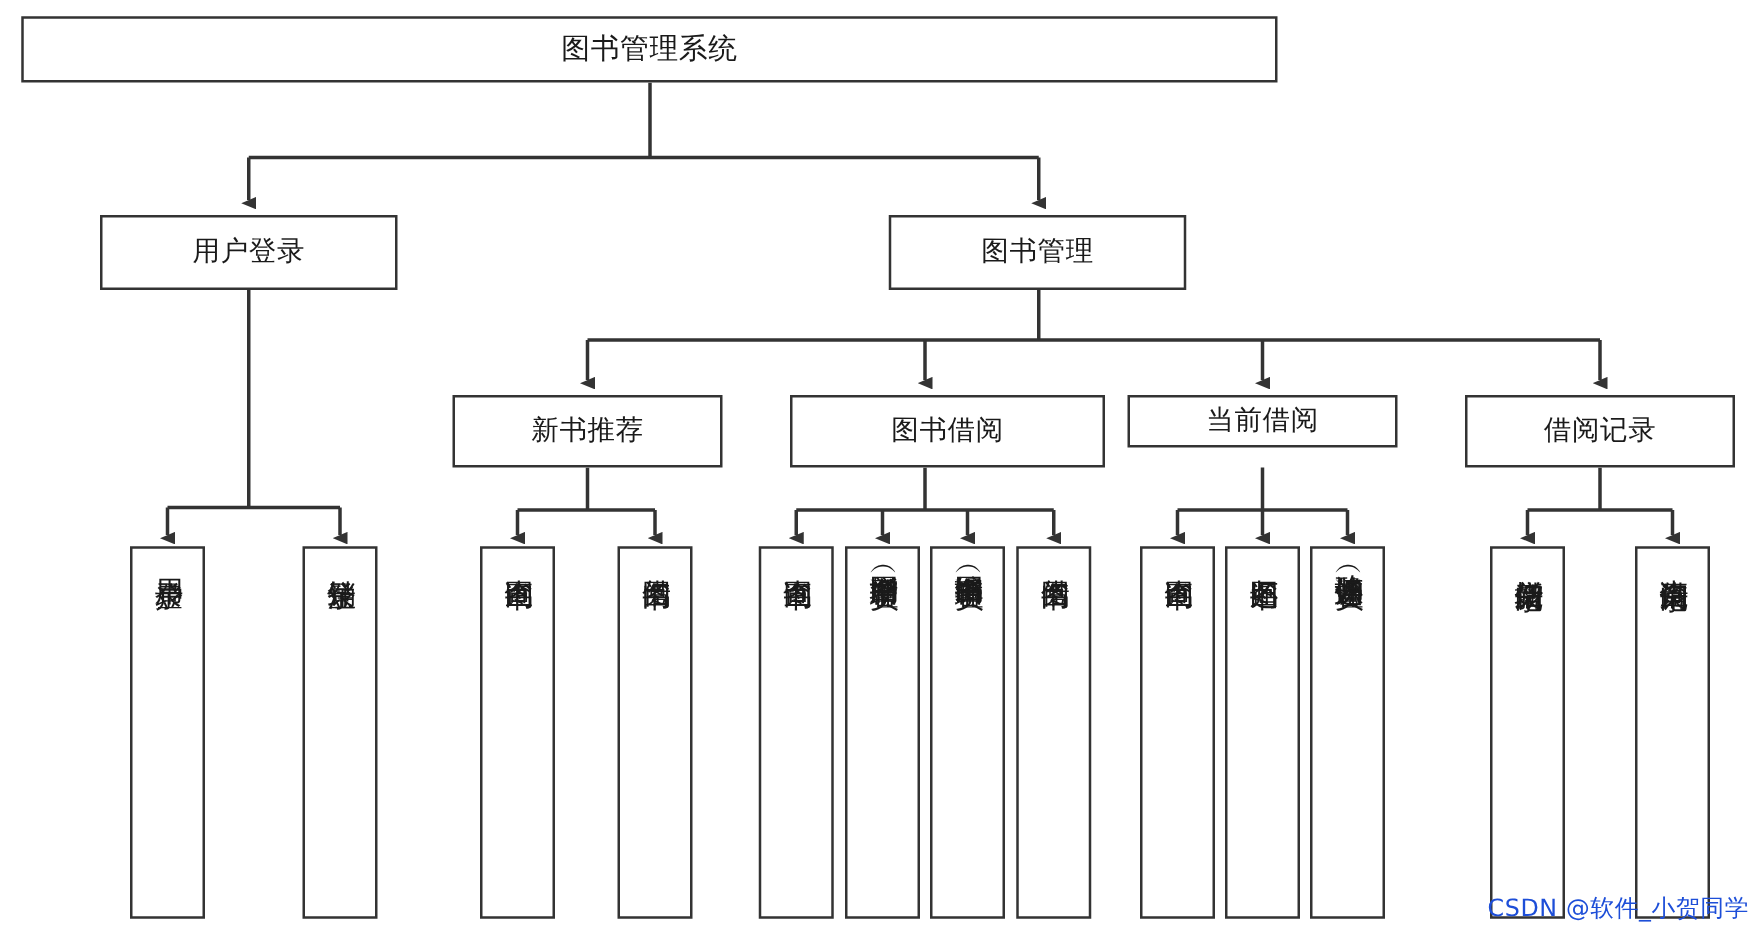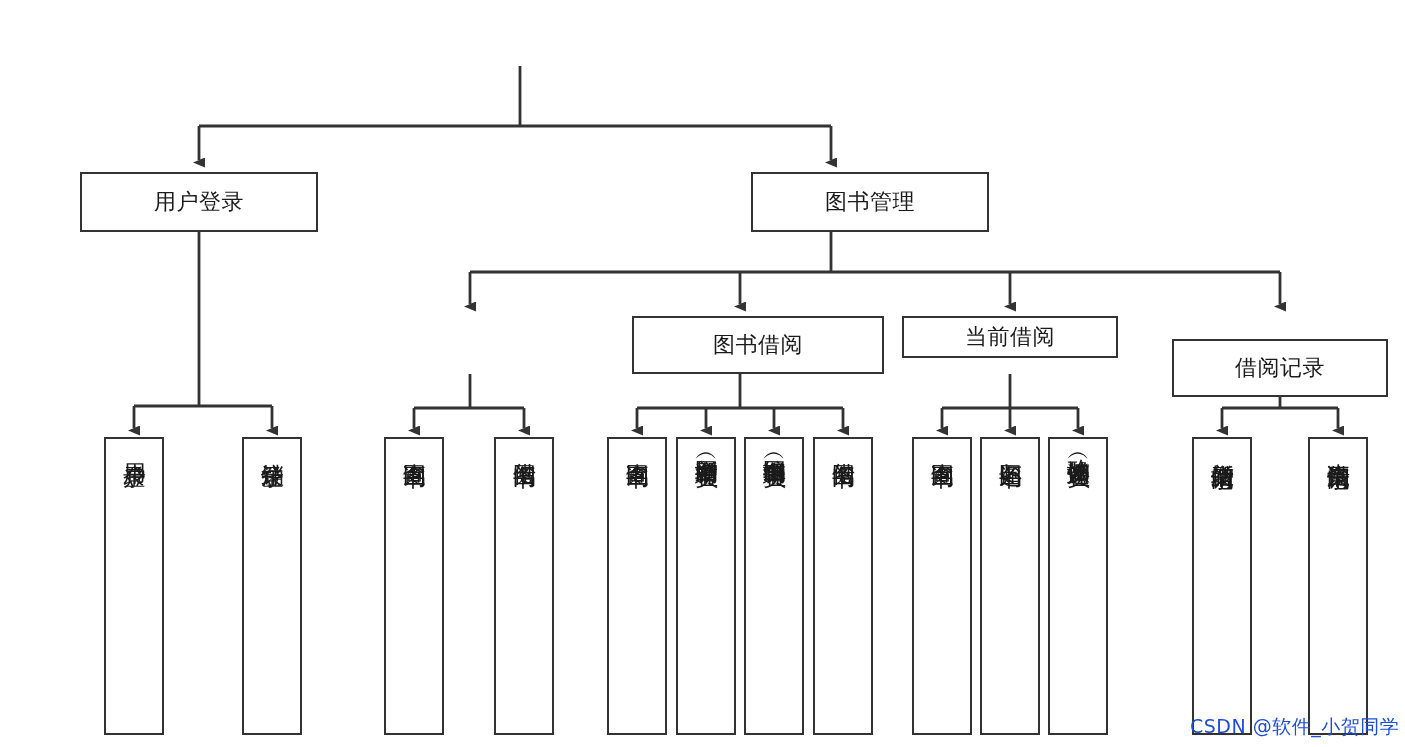--- a/index.html
+++ b/index.html
@@ -114,27 +114,29 @@
       <path d="M1010,408 L1010,428" marker-end="url(#arrow)"></path>
       <path d="M1078,408 L1078,428" marker-end="url(#arrow)"></path>
 
       <path d="M1280,374 L1280,408"></path>
       <path d="M1222,408 L1338,408"></path>
       <path d="M1222,408 L1222,428" marker-end="url(#arrow)"></path>
       <path d="M1338,408 L1338,428" marker-end="url(#arrow)"></path>
     </g>
   </svg>
 
+  <div class="node horiz root" style="left:17px; top:13px; width:1005px; height:53px;">图书管理系统</div>
 
   <div class="node horiz" style="left:80px; top:172px; width:238px; height:60px;">用户登录</div>
-  <div class="node horiz" style="left:711px; top:172px; width:238px; height:60px;margin-left:40px;">图书管理</div>
+  <div class="node horiz" style="left:711px; top:172px; width:238px; height:60px;">图书管理</div>
 
+  <div class="node horiz" style="left:362px; top:316px; width:216px; height:58px;">新书推荐</div>
   <div class="node horiz" style="left:632px; top:316px; width:252px; height:58px;">图书借阅</div>
   <div class="node horiz" style="left:902px; top:316px; width:216px; height:42px;">当前借阅</div>
-  <div class="node horiz" style="left:1172px; top:316px; width:216px; height:58px;margin-top:23px;">借阅记录</div>
+  <div class="node horiz" style="left:1172px; top:316px; width:216px; height:58px;">借阅记录</div>
 
   <div class="node leaf" style="left:104px; top:437px; width:60px; height:298px;">用户登录</div>
   <div class="node leaf" style="left:242px; top:437px; width:60px; height:298px;">注销登录</div>
 
   <div class="node leaf" style="left:384px; top:437px; width:60px; height:298px;">查询图书</div>
   <div class="node leaf" style="left:494px; top:437px; width:60px; height:298px;">借阅图书</div>
 
   <div class="node leaf" style="left:607px; top:437px; width:60px; height:298px;">查询图书</div>
   <div class="node leaf tall-text" style="left:676px; top:437px; width:60px; height:298px;">新增图书（管理员）</div>
   <div class="node leaf tall-text" style="left:744px; top:437px; width:60px; height:298px;">编辑图书（管理员）</div>

